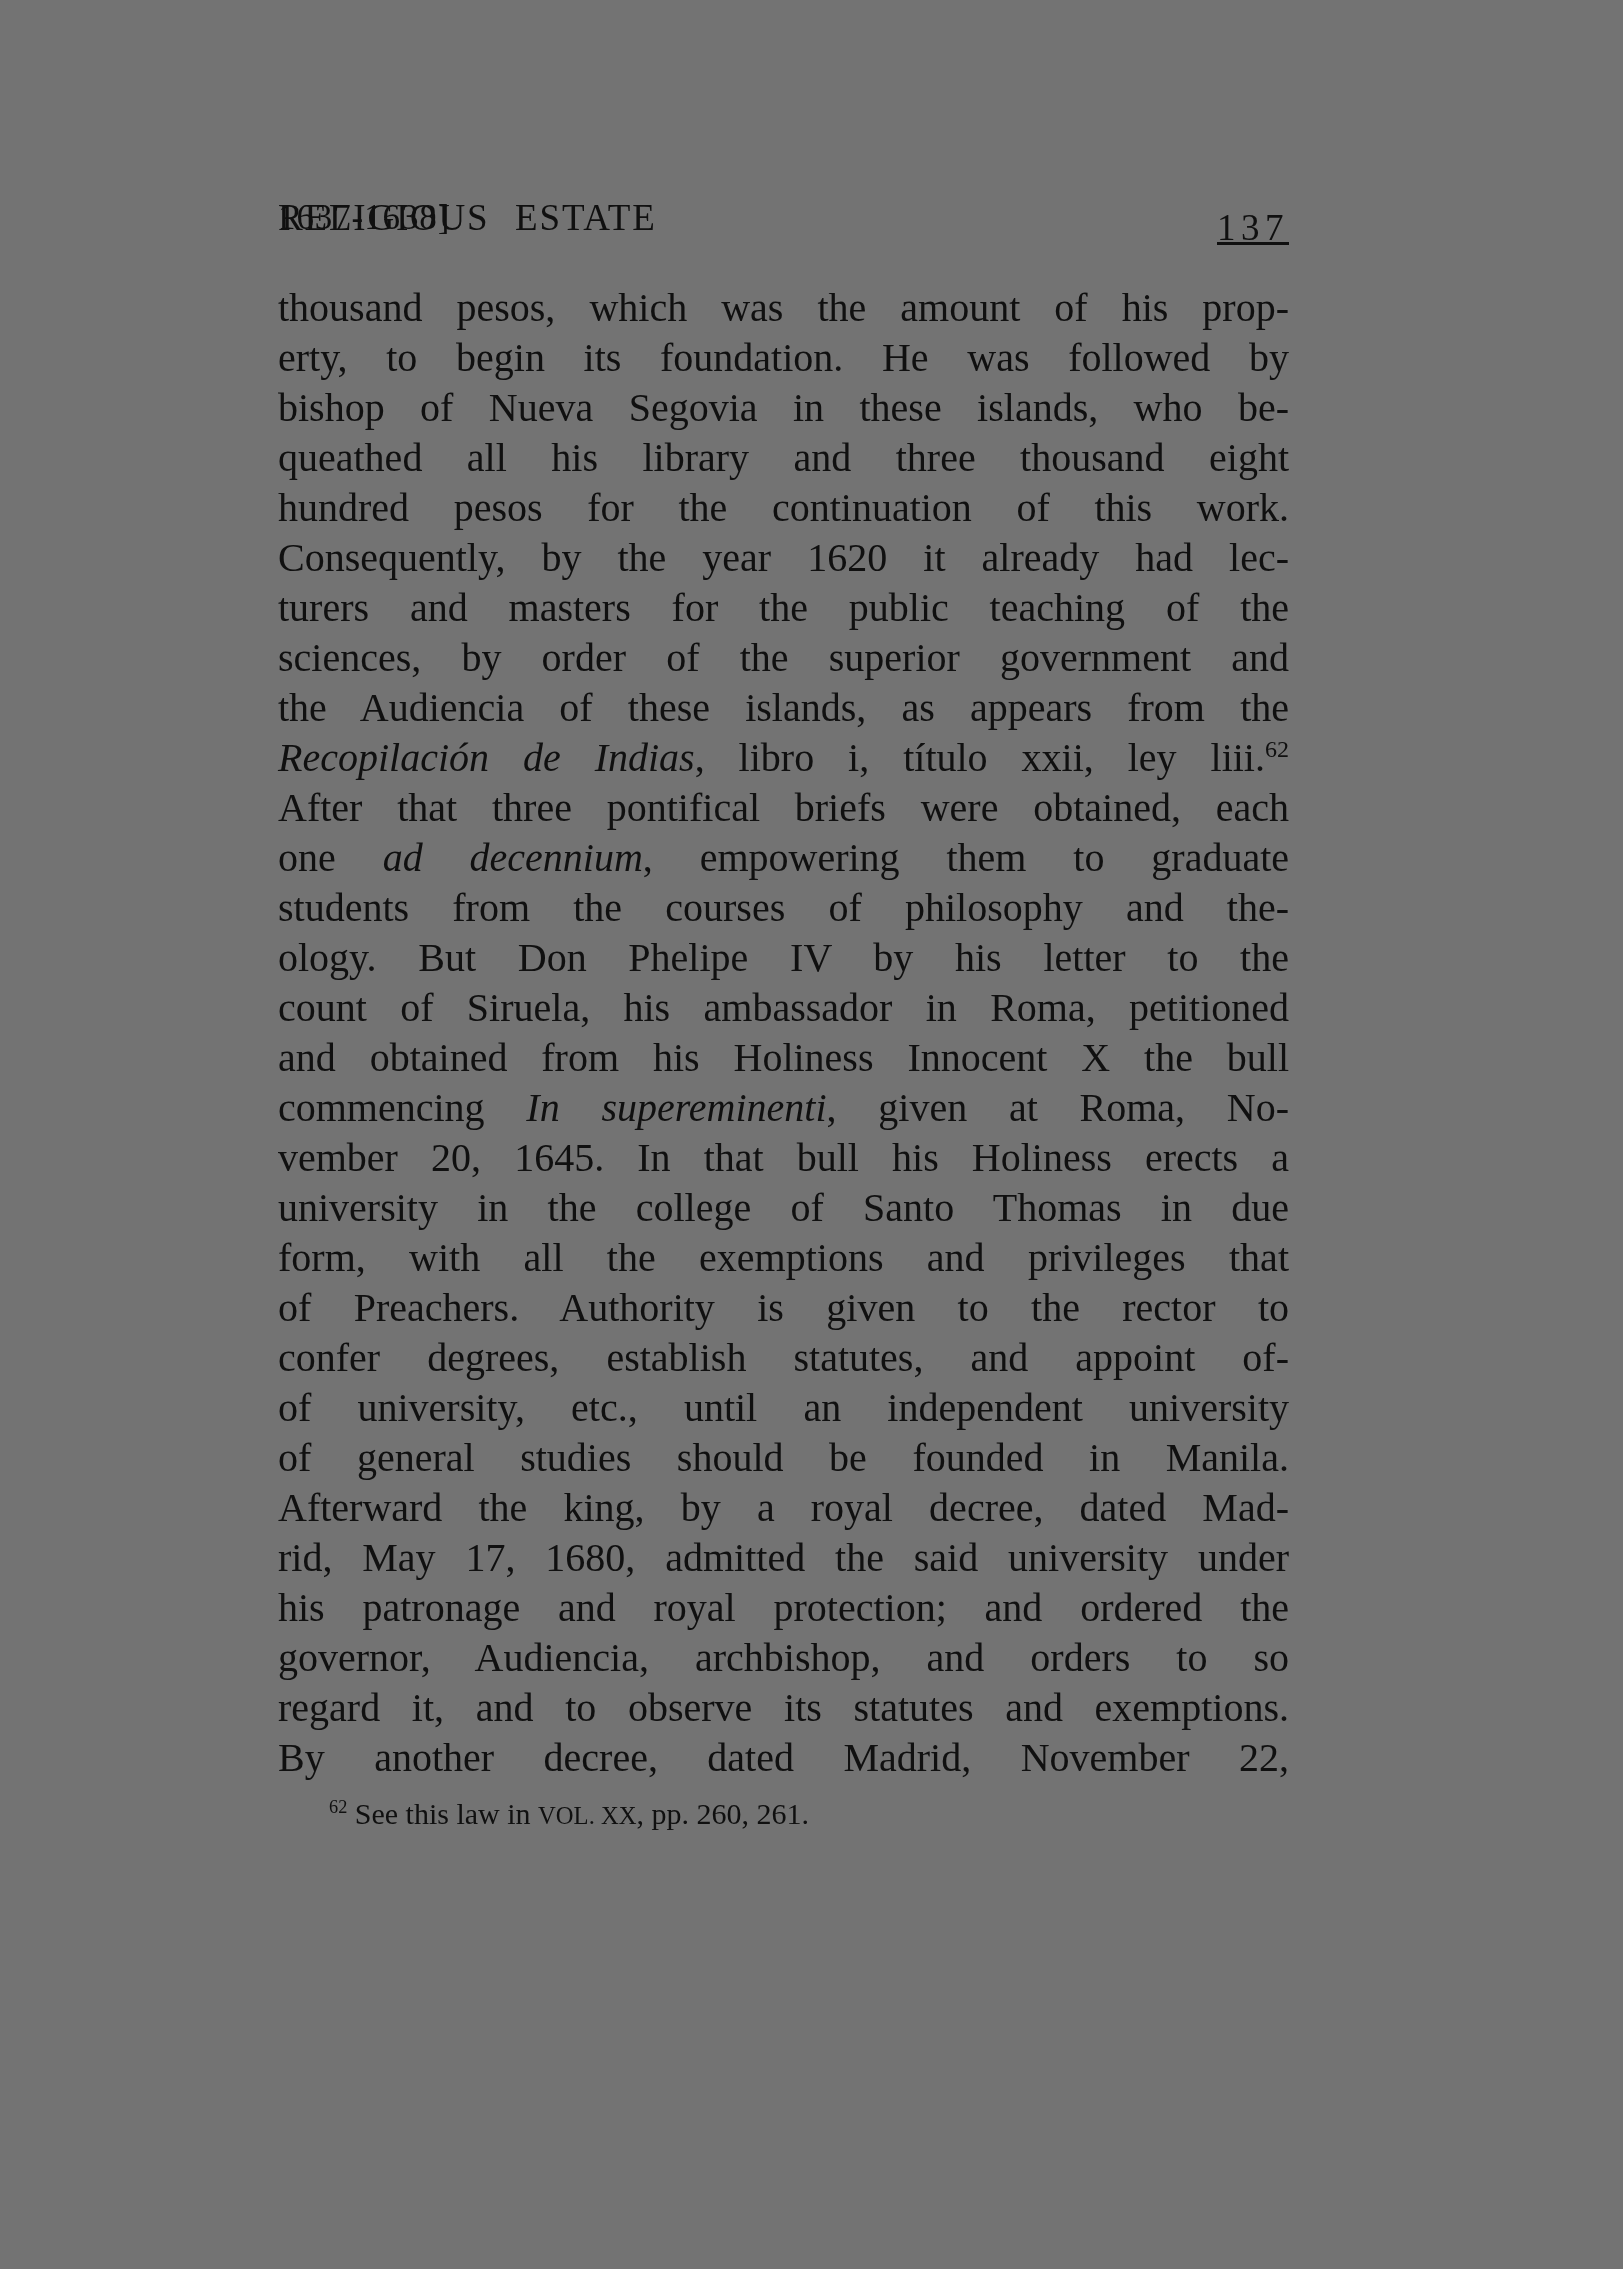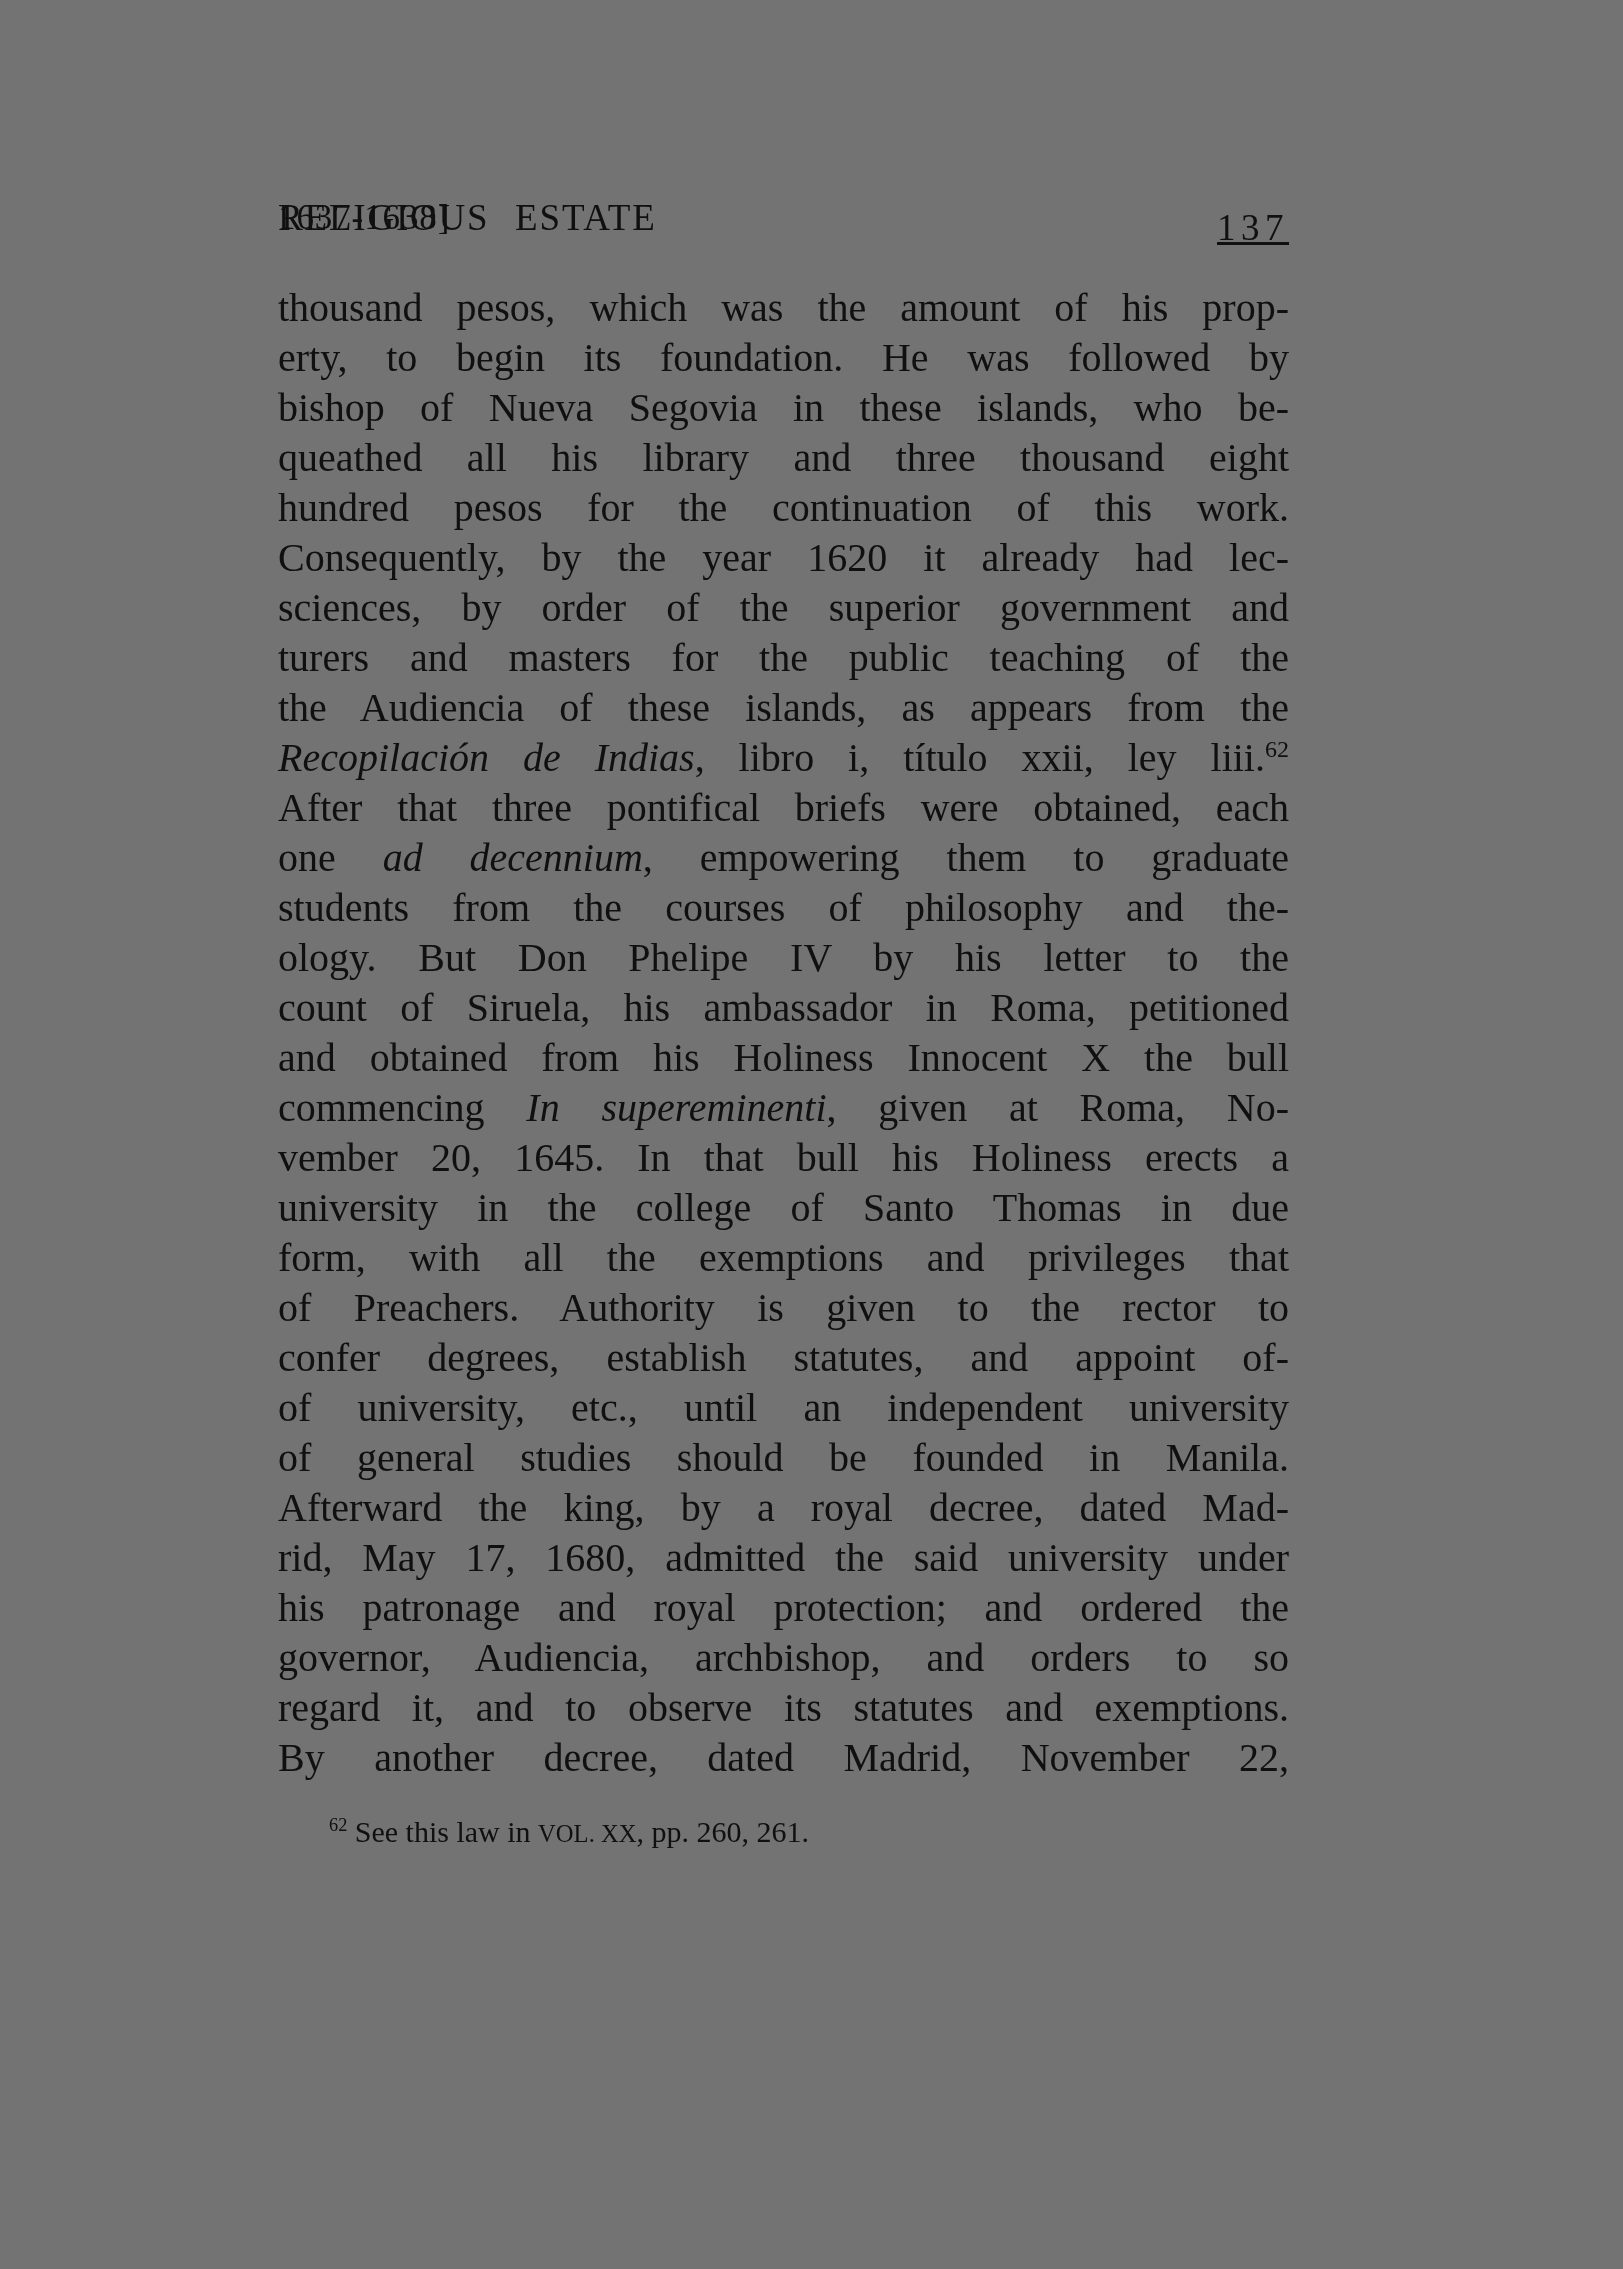--- a/index.html
+++ b/index.html
@@ -66,21 +66,21 @@
   }
   .it { font-style: italic; }
   .sup {
     font-size: 24px;
     vertical-align: super;
     line-height: 0;
     letter-spacing: 0;
   }
   .sc { font-size: 0.82em; }
   .footnote {
-    margin-top: 29px;
+    margin-top: 11px;
     padding-left: 51px;
     font-size: 30px;
     line-height: 40px;
   }
   .footnote .sup { font-size: 18.3px; }
 </style>
 </head>
 <body>
 
 <div class="sheet">
@@ -90,22 +90,22 @@
       <span class="hdr-title">RELIGIOUS ESTATE</span>
       <span class="hdr-page">137</span>
     </div>
     <div class="body-text" id="body-lines">
         <div class="line"><span>thousand pesos, which was the amount of his prop-</span></div>
         <div class="line"><span>erty, to begin its foundation.  He was followed by</span></div>
         <div class="line"><span>bishop of Nueva Segovia in these islands, who be-</span></div>
         <div class="line"><span>queathed all his library and three thousand eight</span></div>
         <div class="line"><span>hundred pesos for the continuation of this work.</span></div>
         <div class="line"><span>Consequently, by the year 1620 it already had lec-</span></div>
+        <div class="line"><span>turers and masters for the public teaching of the</span></div>
         <div class="line"><span>sciences, by order of the superior government and</span></div>
-        <div class="line"><span>turers and masters for the public teaching of the</span></div>
         <div class="line"><span>the Audiencia of these islands, as appears from the</span></div>
         <div class="line"><span class="it">Recopilación de Indias</span><span>, libro i, título xxii, ley liii.</span><span class="sup">62</span></div>
         <div class="line"><span>After that three pontifical briefs were obtained, each</span></div>
         <div class="line"><span>one </span><span class="it">ad decennium</span><span>, empowering them to graduate</span></div>
         <div class="line"><span>students from the courses of philosophy and the-</span></div>
         <div class="line"><span>ology.  But Don Phelipe IV by his letter to the</span></div>
         <div class="line"><span>count of Siruela, his ambassador in Roma, petitioned</span></div>
         <div class="line"><span>and obtained from his Holiness Innocent X the bull</span></div>
         <div class="line"><span>commencing </span><span class="it">In supereminenti</span><span>, given at Roma, No-</span></div>
         <div class="line"><span>vember 20, 1645.  In that bull his Holiness erects a</span></div>

